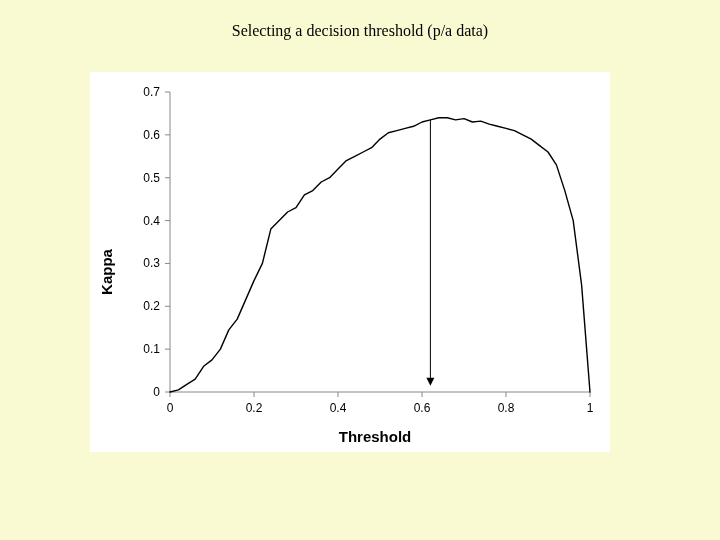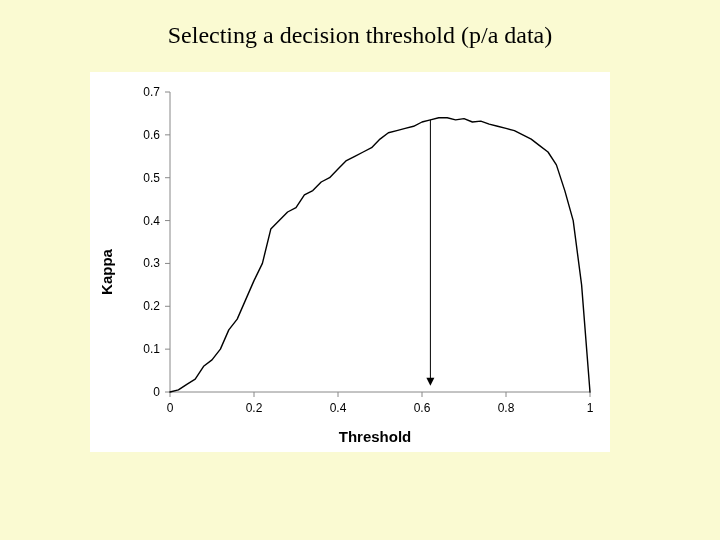--- a/index.html
+++ b/index.html
@@ -16,21 +16,21 @@
     height: 540px;
     position: relative;
     box-sizing: border-box;
   }
   .title {
     position: absolute;
     top: 22px;
     left: 0;
     width: 100%;
     text-align: center;
-    font-size: 24px;
+    font-size: 16px;
   }
   .chart-panel {
     position: absolute;
     left: 90px;
     top: 72px;
     width: 520px;
     height: 380px;
     background: #ffffff;
   }
   .chart-panel svg {

